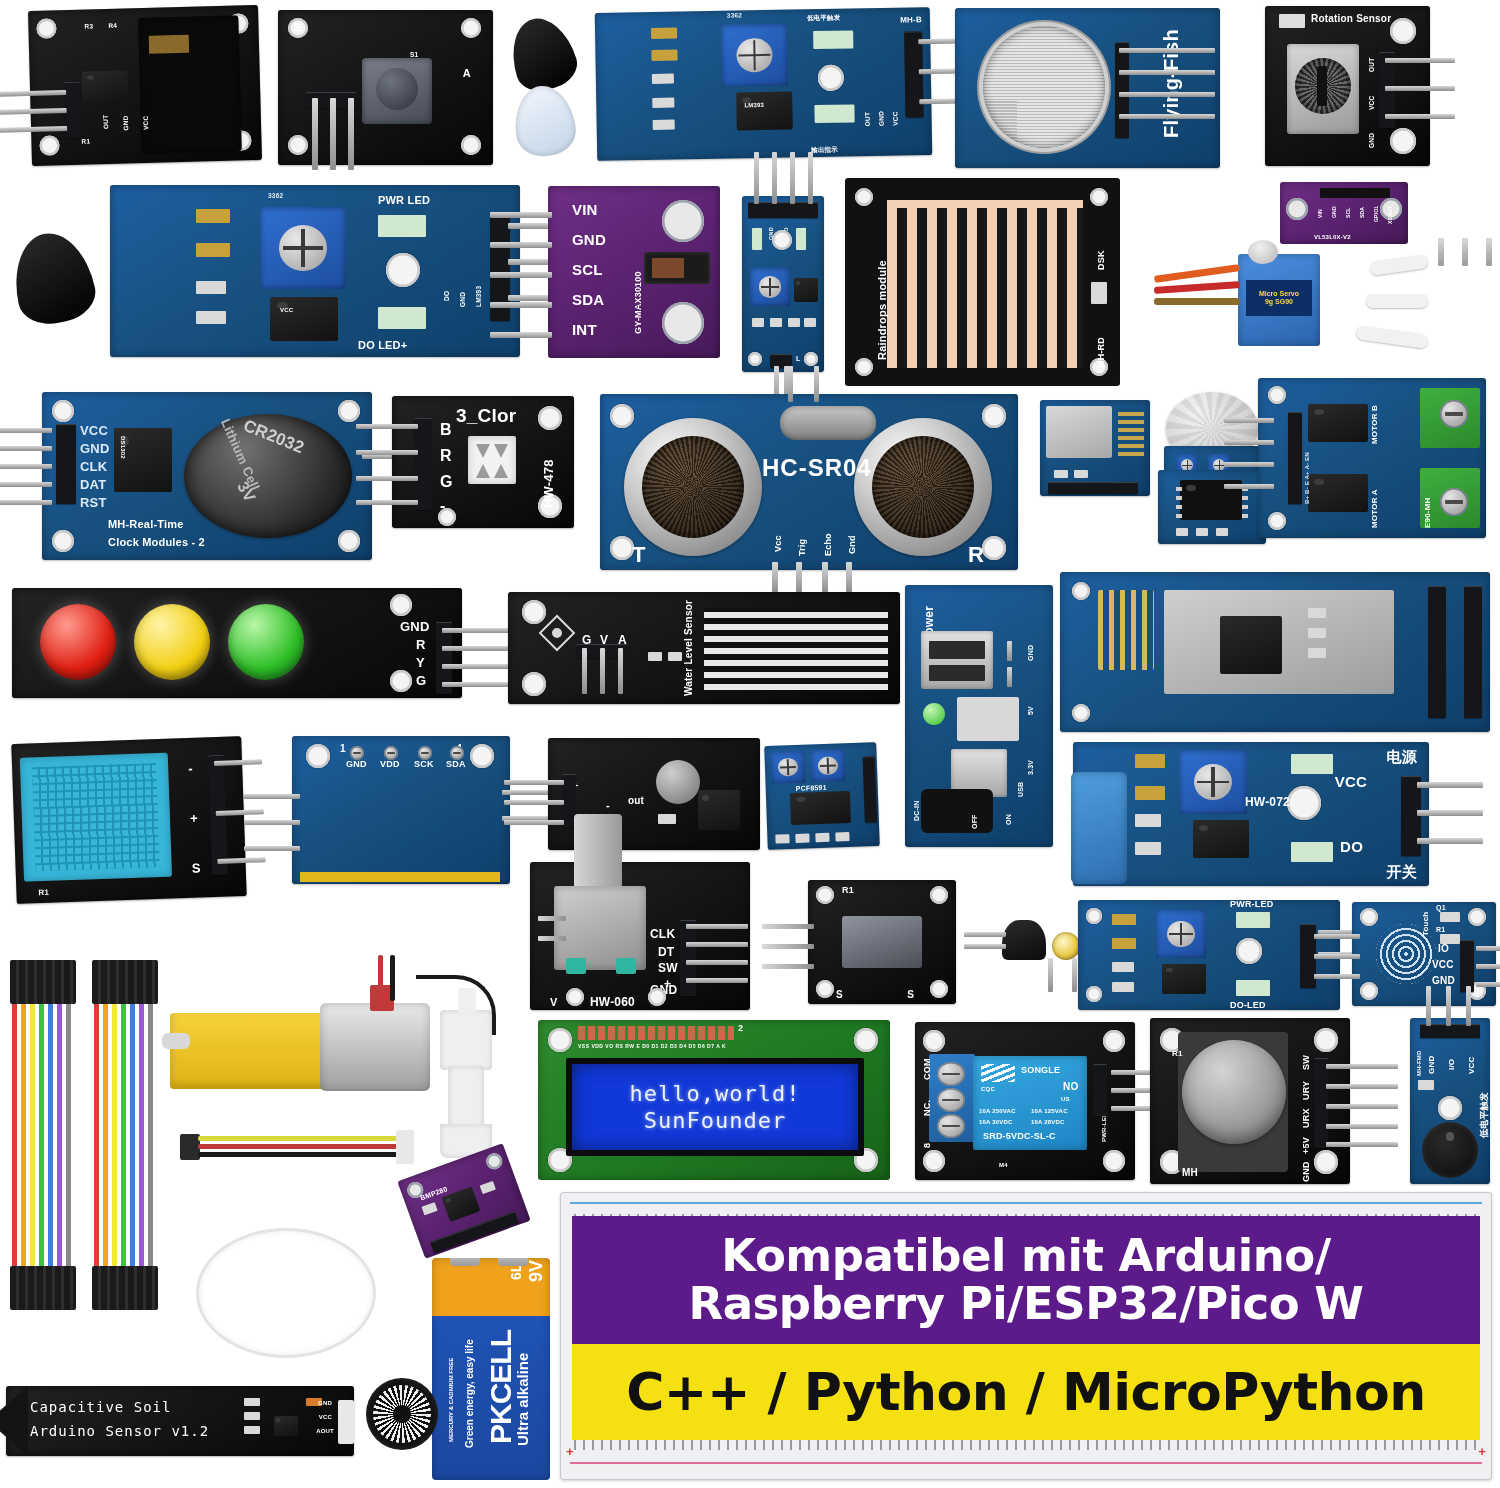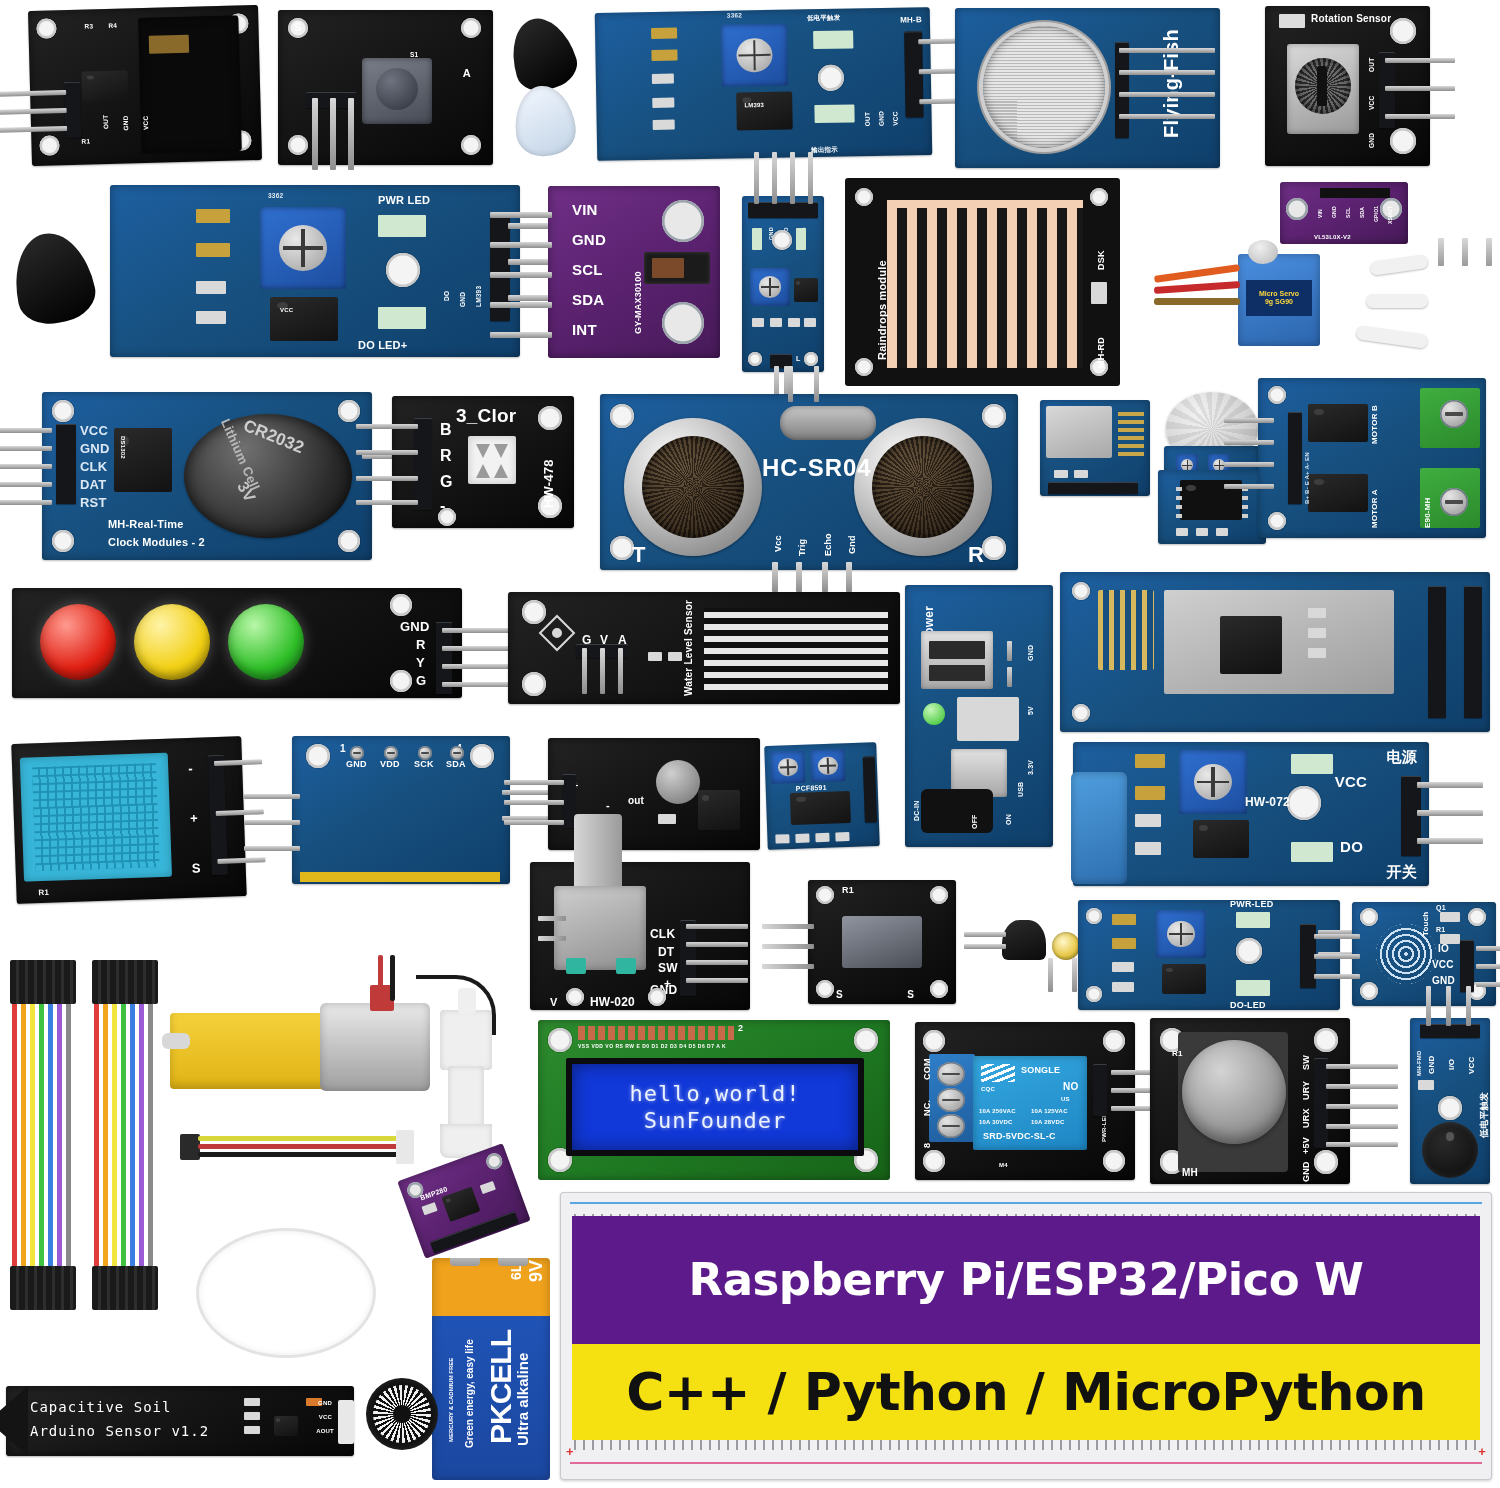--- a/index.html
+++ b/index.html
@@ -693,21 +693,21 @@
   <div class="mod pcb-black" style="left:530px;top:862px;width:220px;height:148px;">
     <div style="position:absolute;left:44px;top:-48px;width:48px;height:108px;background:linear-gradient(90deg,#d6d6d6,#9a9a9a);border-radius:4px;"></div>
     <div style="position:absolute;left:24px;top:24px;width:92px;height:84px;background:linear-gradient(160deg,#cfcfcf,#8e8e8e);border-radius:3px;box-shadow:inset 0 0 8px rgba(0,0,0,.3);"></div>
     <div style="position:absolute;left:36px;top:96px;width:20px;height:16px;background:#2fb5a0;border-radius:2px;"></div>
     <div style="position:absolute;left:86px;top:96px;width:20px;height:16px;background:#2fb5a0;border-radius:2px;"></div>
     <div class="silk sm" style="left:120px;top:66px;font-size:12px;">CLK</div>
     <div class="silk sm" style="left:128px;top:84px;font-size:12px;">DT</div>
     <div class="silk sm" style="left:128px;top:100px;font-size:12px;">SW</div>
     <div class="silk sm" style="left:134px;top:116px;font-size:12px;">+</div>
     <div class="silk sm" style="left:120px;bottom:14px;font-size:12px;">GND</div>
-    <div class="silk sm" style="left:60px;bottom:2px;font-size:12px;">HW-020</div>
+    <div class="silk sm" style="left:60px;bottom:2px;font-size:12px;">HW-060</div>
     <div class="silk xs" style="left:20px;bottom:2px;font-size:11px;">V</div>
     <div class="hole" style="left:36px;bottom:4px;width:18px;height:18px;"></div>
     <div class="hole" style="left:118px;bottom:4px;width:18px;height:18px;"></div>
     <div class="pinhdr" style="left:150px;top:58px;width:16px;height:76px;"></div>
     <div class="pin" style="left:156px;top:62px;width:62px;height:5px;"></div>
     <div class="pin" style="left:156px;top:80px;width:62px;height:5px;"></div>
     <div class="pin" style="left:156px;top:98px;width:62px;height:5px;"></div>
     <div class="pin" style="left:156px;top:116px;width:62px;height:5px;"></div>
     <div class="pinv" style="left:8px;top:54px;width:28px;height:5px;"></div>
     <div class="pinv" style="left:8px;top:74px;width:28px;height:5px;"></div>
@@ -959,20 +959,21 @@
     <div style="position:absolute;left:14px;bottom:30px;right:14px;height:14px;
                 background:repeating-linear-gradient(90deg,#9a9aa2 0 2px,transparent 2px 9px);"></div>
     <div style="position:absolute;left:14px;bottom:46px;right:14px;height:14px;
                 background:repeating-linear-gradient(90deg,#9a9aa2 0 2px,transparent 2px 9px);"></div>
     <div class="silk xs" style="left:6px;bottom:22px;color:#d33;font-size:13px;">+</div>
     <div class="silk xs" style="right:6px;bottom:22px;color:#d33;font-size:13px;">+</div>
   </div>
 
   <div class="banner-purple" style="left:572px;top:1216px;width:908px;height:128px;">
     <div class="txt">
+      <div>Kompatibel mit Arduino/</div>
       <div>Raspberry Pi/ESP32/Pico W</div>
     </div>
   </div>
 
   <div class="banner-yellow" style="left:572px;top:1344px;width:908px;height:96px;">
     <div class="txt">C++ / Python / MicroPython</div>
   </div>
 
 </div>
 

